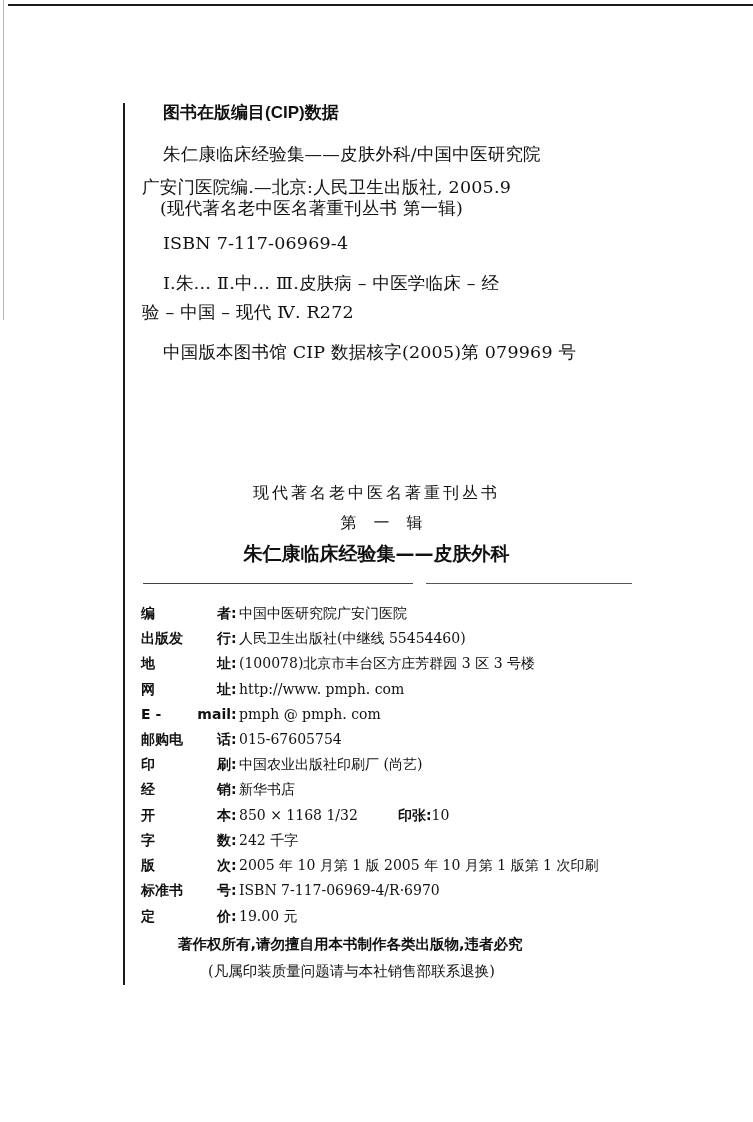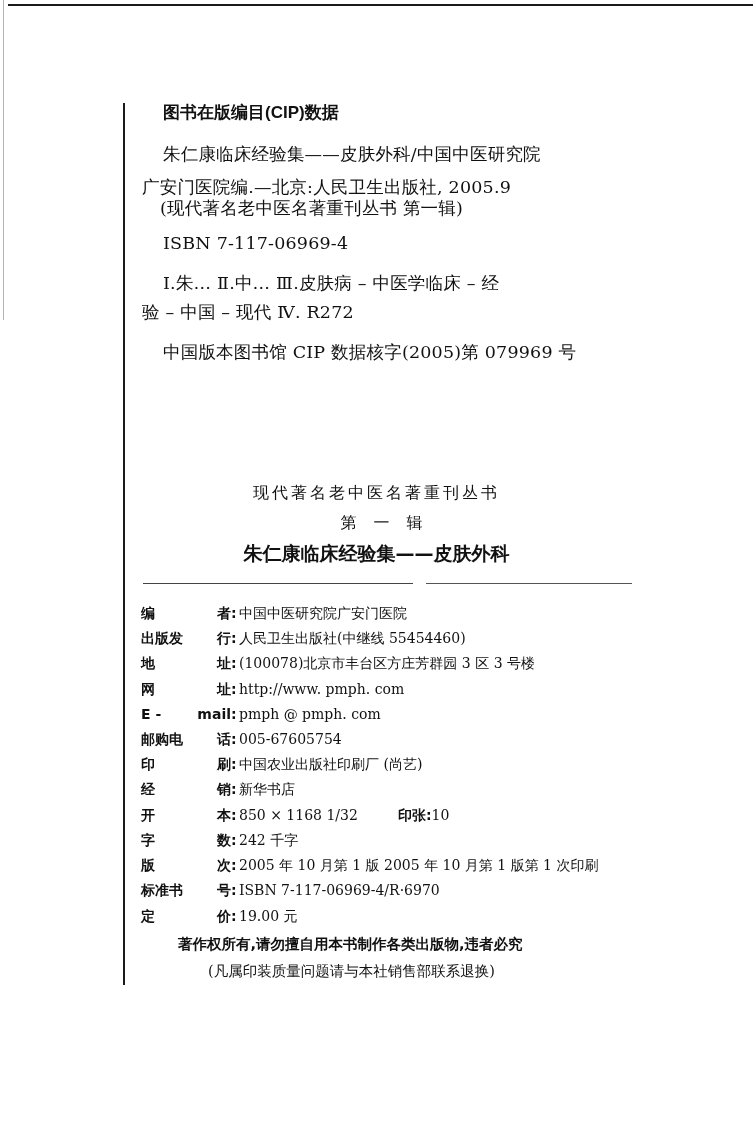--- a/index.html
+++ b/index.html
@@ -209,21 +209,21 @@
   <span class="colophon-colon">:</span>
   <span class="colophon-value">pmph @ pmph. com</span>
 </div>
 
 <div class="colophon-row" style="top:731px;">
   <span class="colophon-label">
     <span class="lbl-a">邮购电</span>
     <span class="lbl-b">话</span>
   </span>
   <span class="colophon-colon">:</span>
-  <span class="colophon-value">005-67605754</span>
+  <span class="colophon-value">015-67605754</span>
 </div>
 
 <div class="colophon-row" style="top:756px;">
   <span class="colophon-label">
     <span class="lbl-a">印</span>
     <span class="lbl-b">刷</span>
   </span>
   <span class="colophon-colon">:</span>
   <span class="colophon-value">中国农业出版社印刷厂 (尚艺)</span>
 </div>

